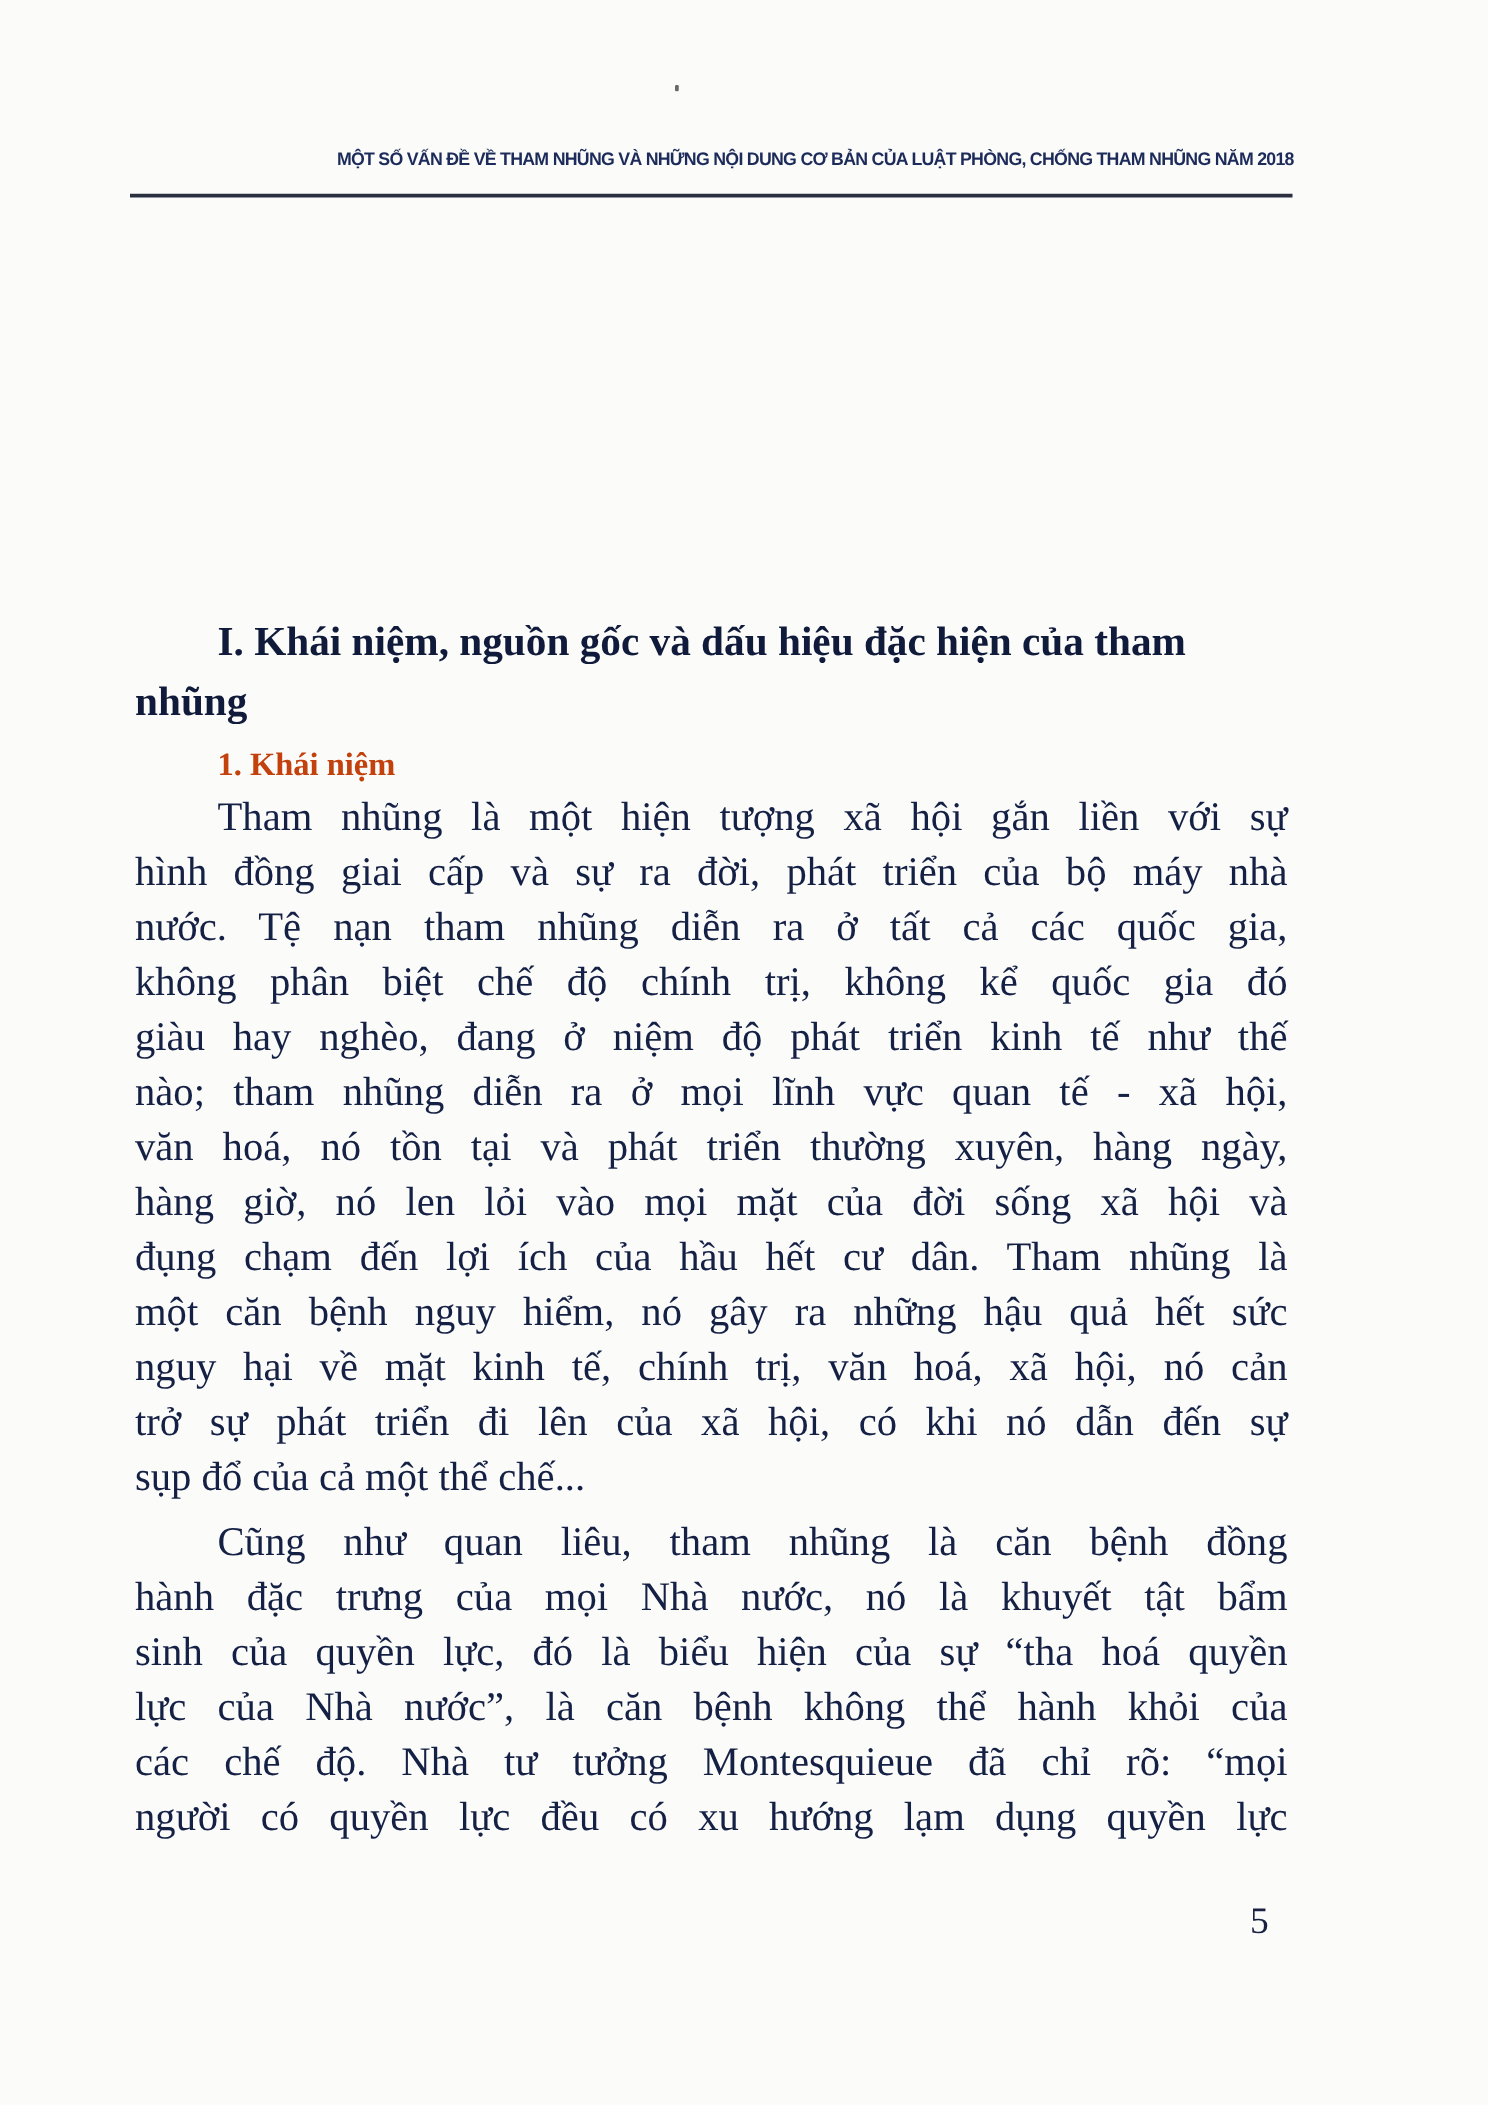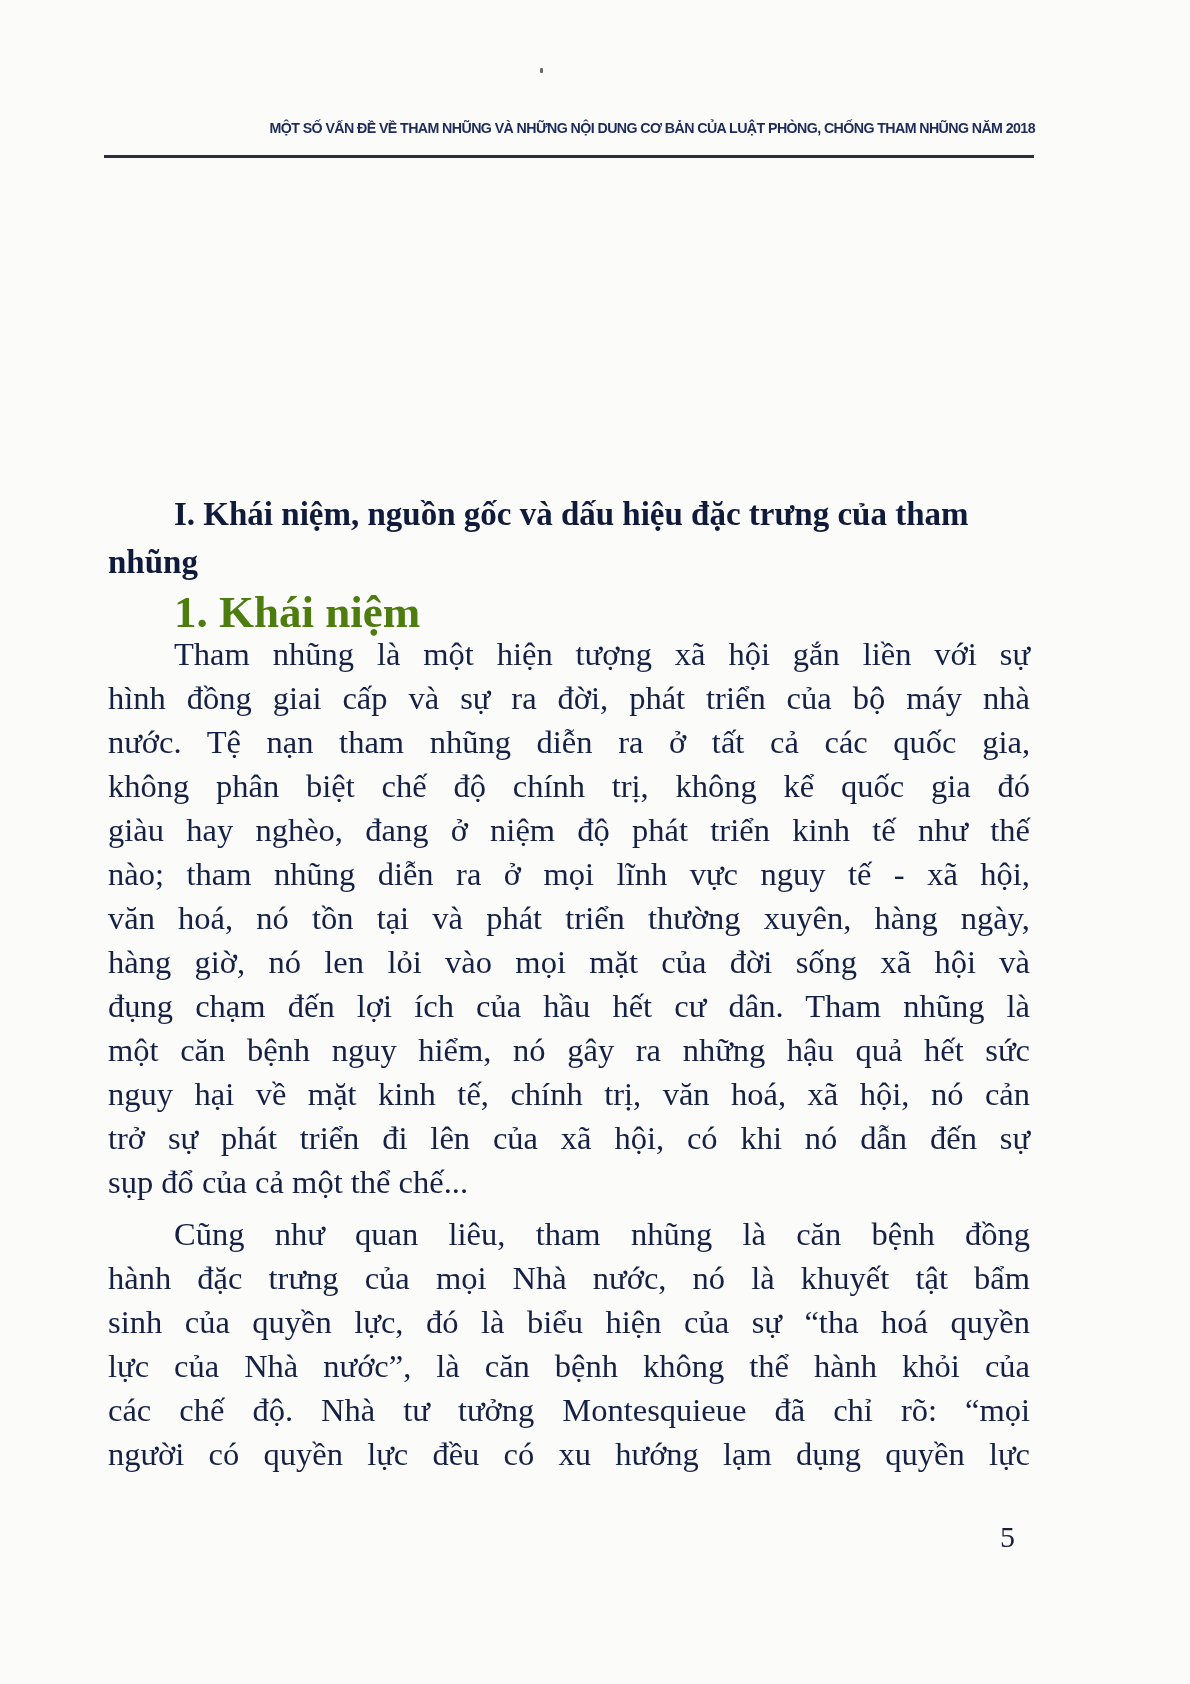--- a/index.html
+++ b/index.html
@@ -76,23 +76,23 @@
       font-size: 33px;
       line-height: 48px;
       text-indent: 66px;
       color: #101a3a;
     }
     .heading-2 {
       position: absolute;
       left: 174px; top: 588px;
       font-family: "Liberation Serif", serif;
       font-weight: bold;
-      font-size: 45px;
+      font-size: 26px;
       line-height: 48px;
-      color: #4d7c0f;
+      color: #c2410c;
     }
     .body-line {
       position: absolute;
       left: 108px;
       width: 922px;
       font-family: "Liberation Serif", serif;
       font-size: 32.5px;
       line-height: 44px;
       color: #152045;
       white-space: nowrap;
@@ -112,30 +112,30 @@
 </head>
 <body>
 
 <div class="page">
   <div class="top-mark"></div>
 
   <div class="running-header">MỘT SỐ VẤN ĐỀ VỀ THAM NHŨNG VÀ NHỮNG NỘI DUNG CƠ BẢN CỦA LUẬT PHÒNG, CHỐNG THAM NHŨNG NĂM 2018</div>
   <div class="header-rule"></div>
 
 
-  <div class="heading-1">I. Khái niệm, nguồn gốc và dấu hiệu đặc trưng của tham nhũng</div>
+  <div class="heading-1">I. Khái niệm, nguồn gốc và dấu hiệu đặc hiện của tham nhũng</div>
   <div class="heading-2">1.  Khái niệm</div>
 
   <div>
     <div class="body-line indent" style="top:632px">Tham nhũng là một hiện tượng xã hội gắn liền với sự</div>
     <div class="body-line" style="top:676px">hình đồng giai cấp và sự ra đời, phát triển của bộ máy nhà</div>
     <div class="body-line" style="top:720px">nước. Tệ nạn tham nhũng diễn ra ở tất cả các quốc gia,</div>
     <div class="body-line" style="top:764px">không phân biệt chế độ chính trị, không kể quốc gia đó</div>
     <div class="body-line" style="top:808px">giàu hay nghèo, đang ở niệm độ phát triển kinh tế như thế</div>
-    <div class="body-line" style="top:852px">nào; tham nhũng diễn ra ở mọi lĩnh vực nguy tế - xã hội,</div>
+    <div class="body-line" style="top:852px">nào; tham nhũng diễn ra ở mọi lĩnh vực quan tế - xã hội,</div>
     <div class="body-line" style="top:896px">văn hoá, nó tồn tại và phát triển thường xuyên, hàng ngày,</div>
     <div class="body-line" style="top:940px">hàng giờ, nó len lỏi vào mọi mặt của đời sống xã hội và</div>
     <div class="body-line" style="top:984px">đụng chạm đến lợi ích của hầu hết cư dân. Tham nhũng là</div>
     <div class="body-line" style="top:1028px">một căn bệnh nguy hiểm, nó gây ra những hậu quả hết sức</div>
     <div class="body-line" style="top:1072px">nguy hại về mặt kinh tế, chính trị, văn hoá, xã hội, nó cản</div>
     <div class="body-line" style="top:1116px">trở sự phát triển đi lên của xã hội, có khi nó dẫn đến sự</div>
     <div class="body-line last" style="top:1160px">sụp đổ của cả một thể chế...</div>
   </div>
 
   <div>

